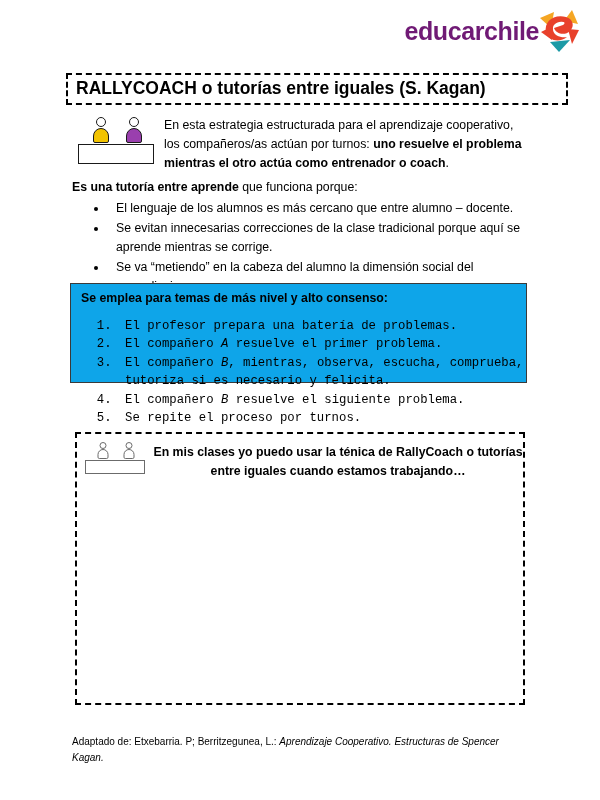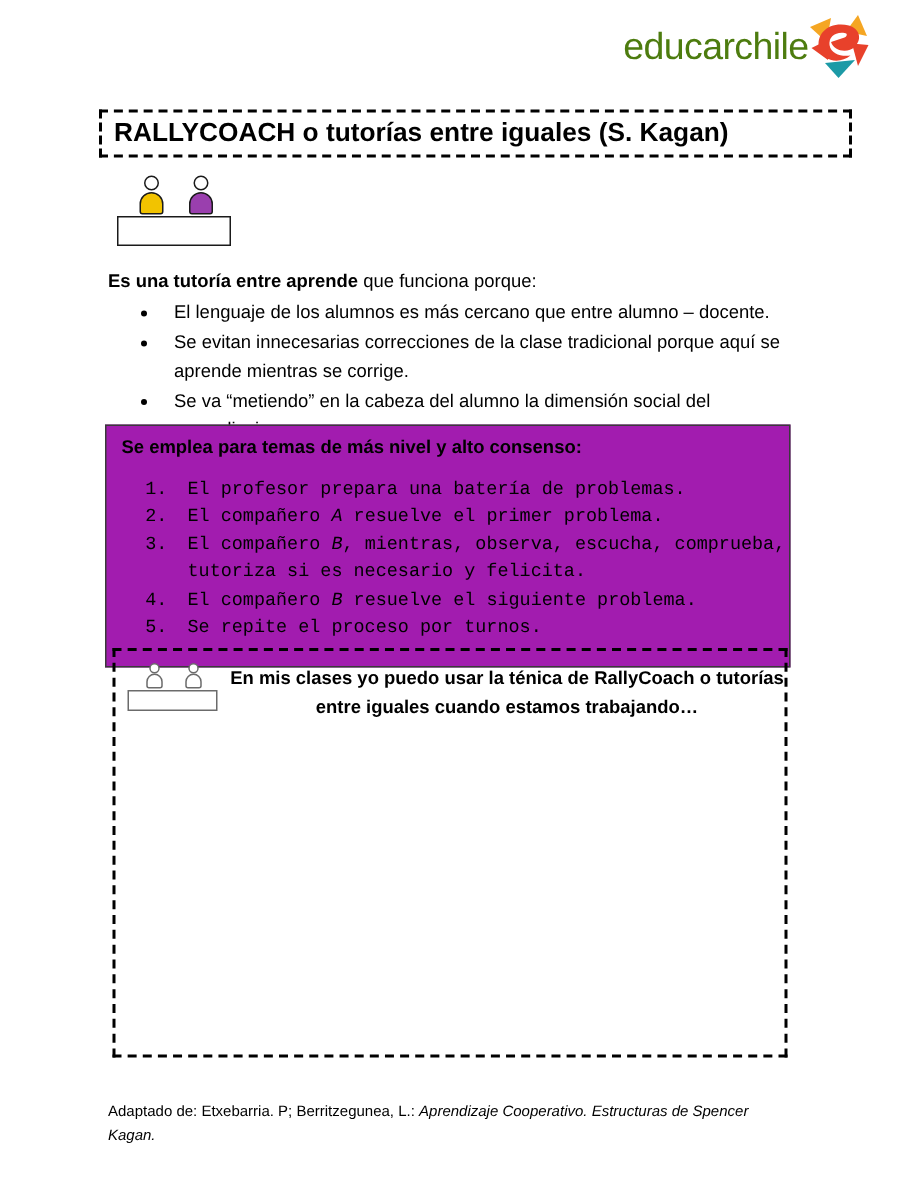--- a/index.html
+++ b/index.html
@@ -20,23 +20,23 @@
   .logo-area {
     position: absolute;
     top: 8px;
     right: 18px;
     display: flex;
     align-items: center;
     height: 46px;
   }
   .logo-word {
     font-size: 25px;
-    font-weight: normal;
+    font-weight: bold;
     letter-spacing: -0.4px;
-    color: #4d7c0f;
+    color: #701a75;
     line-height: 1;
   }
   .logo-mark {
     width: 44px;
     height: 46px;
     margin-left: -1px;
     position: relative;
   }
 
   
@@ -144,24 +144,24 @@
     margin-bottom: 1px;
     padding-left: 8px;
   }
 
   
   .steps-box {
     position: absolute;
     left: 70px;
     top: 283px;
     width: 457px;
-    height: 162px;
+    height: 100px;
     border: 1.3px solid #3a3a3a;
     box-sizing: border-box;
-    background: #a21caf;
+    background: #0ea5e9;
   }
   .steps-title {
     font-size: 12.3px;
     font-weight: bold;
     padding: 7px 0 0 10px;
   }
   ol.steps {
     margin: 12px 0 0 0;
     padding-left: 48px;
     font-size: 12.3px;
@@ -281,20 +281,23 @@
       <span class="person yellow">
         <span class="head"></span>
         <span class="body"></span>
       </span>
       <span class="person purple">
         <span class="head"></span>
         <span class="body"></span>
       </span>
     </div>
     <div class="fig-table"></div>
+  </div>
+  <div class="intro-text">
+    <span>En esta estrategia estructurada para el aprendizaje cooperativo, los compañeros/as actúan por turnos: </span><b>uno resuelve el problema mientras el otro actúa como entrenador o coach</b><span>.</span>
   </div>
 </div>
 
 <div class="bullets-block">
   <div class="bullets-lead">
     <b>Es una tutoría entre aprende</b><span> que funciona porque:</span>
   </div>
   <ul class="bullets">
     <li>El lenguaje de los alumnos es más cercano que entre alumno – docente.</li>
     <li>Se evitan innecesarias correcciones de la clase tradicional porque aquí se aprende mientras se corrige.</li>

